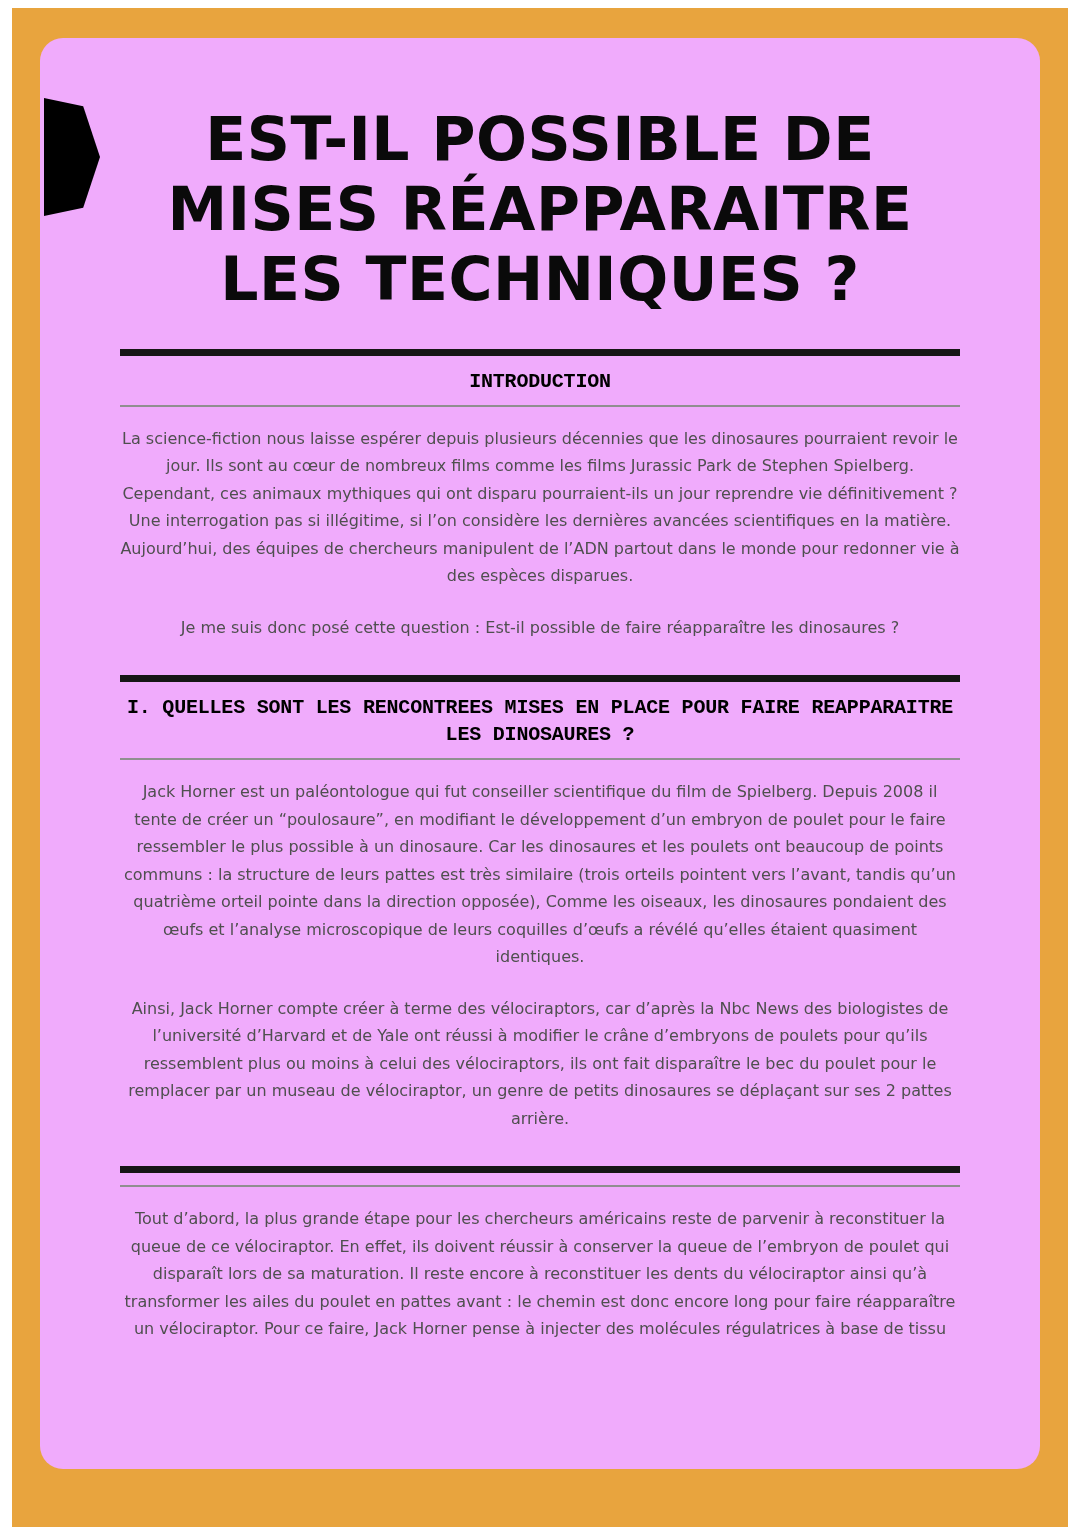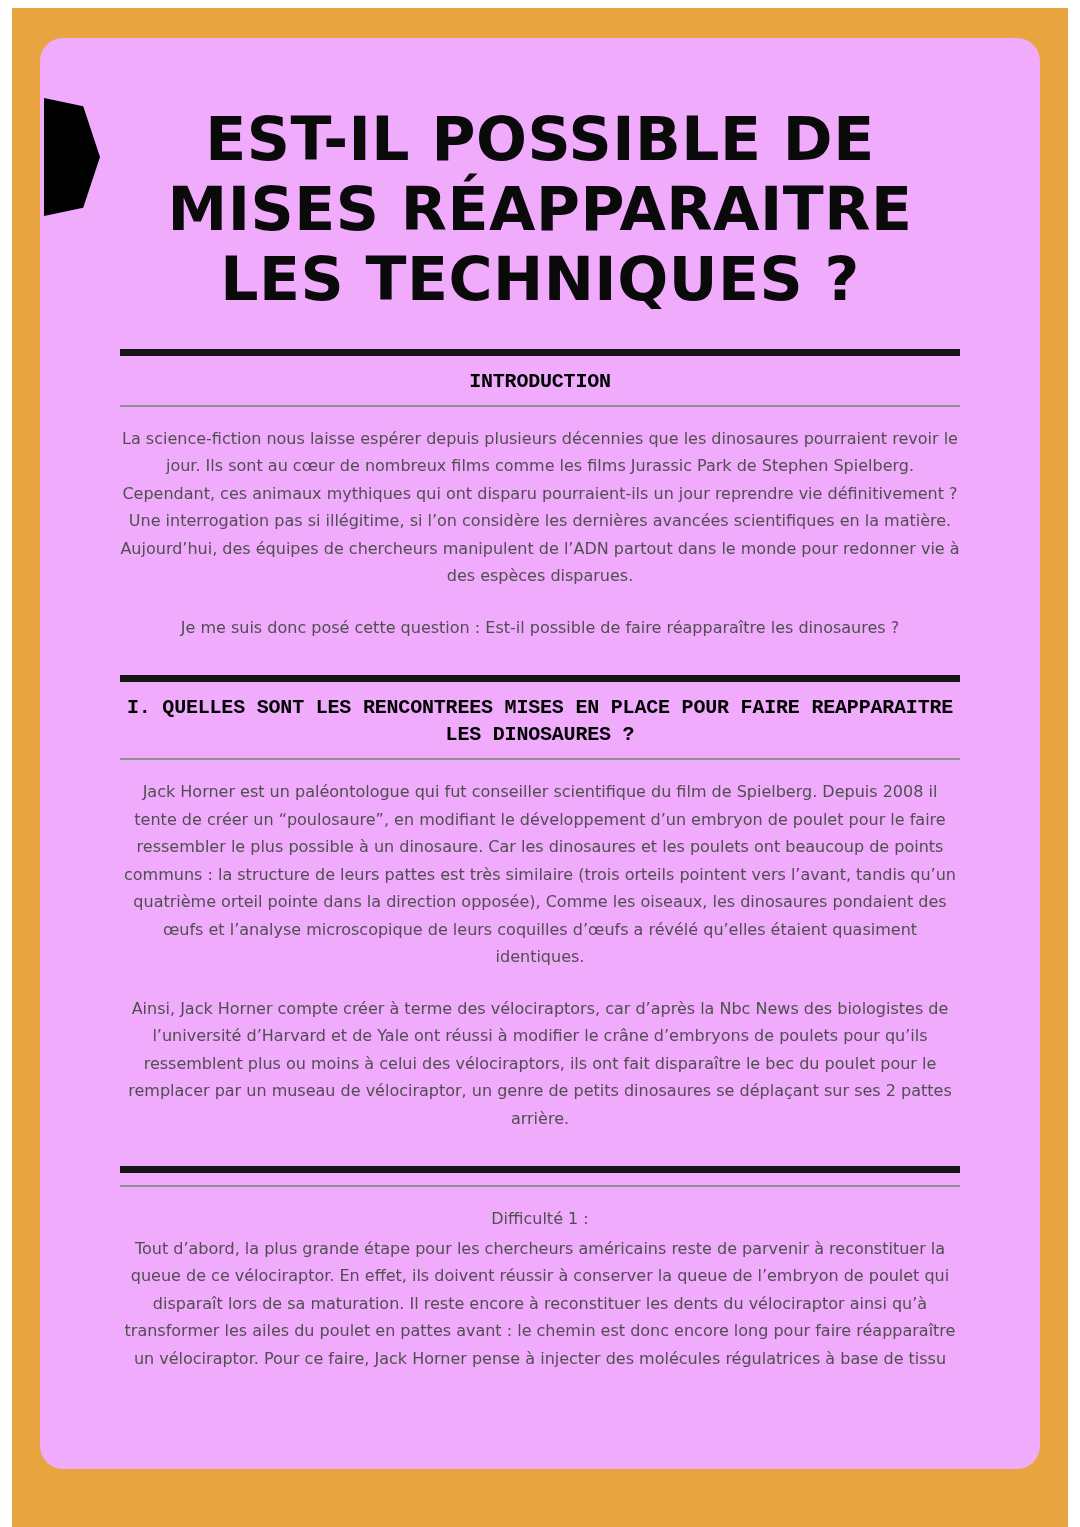--- a/index.html
+++ b/index.html
@@ -107,20 +107,19 @@
         <div class="rule-thick"></div>
         <h2 class="section-heading">I. QUELLES SONT LES RENCONTREES MISES EN PLACE POUR FAIRE REAPPARAITRE LES DINOSAURES ?</h2>
         <div class="rule-thin"></div>
         <p class="para">Jack Horner est un paléontologue qui fut conseiller scientifique du film de Spielberg. Depuis 2008 il tente de créer un “poulosaure”, en modifiant le développement d’un embryon de poulet pour le faire ressembler le plus possible à un dinosaure. Car les dinosaures et les poulets ont beaucoup de points communs : la structure de leurs pattes est très similaire (trois orteils pointent vers l’avant, tandis qu’un quatrième orteil pointe dans la direction opposée), Comme les oiseaux, les dinosaures pondaient des œufs et l’analyse microscopique de leurs coquilles d’œufs a révélé qu’elles étaient quasiment identiques.</p>
         <p class="para">Ainsi, Jack Horner compte créer à terme des vélociraptors, car d’après la Nbc News des biologistes de l’université d’Harvard et de Yale ont réussi à modifier le crâne d’embryons de poulets pour qu’ils ressemblent plus ou moins à celui des vélociraptors, ils ont fait disparaître le bec du poulet pour le remplacer par un museau de vélociraptor, un genre de petits dinosaures se déplaçant sur ses 2 pattes arrière.</p>
       </div>
 
       <div class="section">
         <div class="rule-thick"></div>
         <div class="rule-thin"></div>
-        <p class="para tight">Difficulté 1 :</p>
         <p class="para">Tout d’abord, la plus grande étape pour les chercheurs américains reste de parvenir à reconstituer la queue de ce vélociraptor. En effet, ils doivent réussir à conserver la queue de l’embryon de poulet qui disparaît lors de sa maturation. Il reste encore à reconstituer les dents du vélociraptor ainsi qu’à transformer les ailes du poulet en pattes avant : le chemin est donc encore long pour faire réapparaître un vélociraptor. Pour ce faire, Jack Horner pense à injecter des molécules régulatrices à base de tissu</p>
       </div>
 
     </div>
   </div>
   <div class="bookmark"></div>
 </div>
 
 </body></html>

